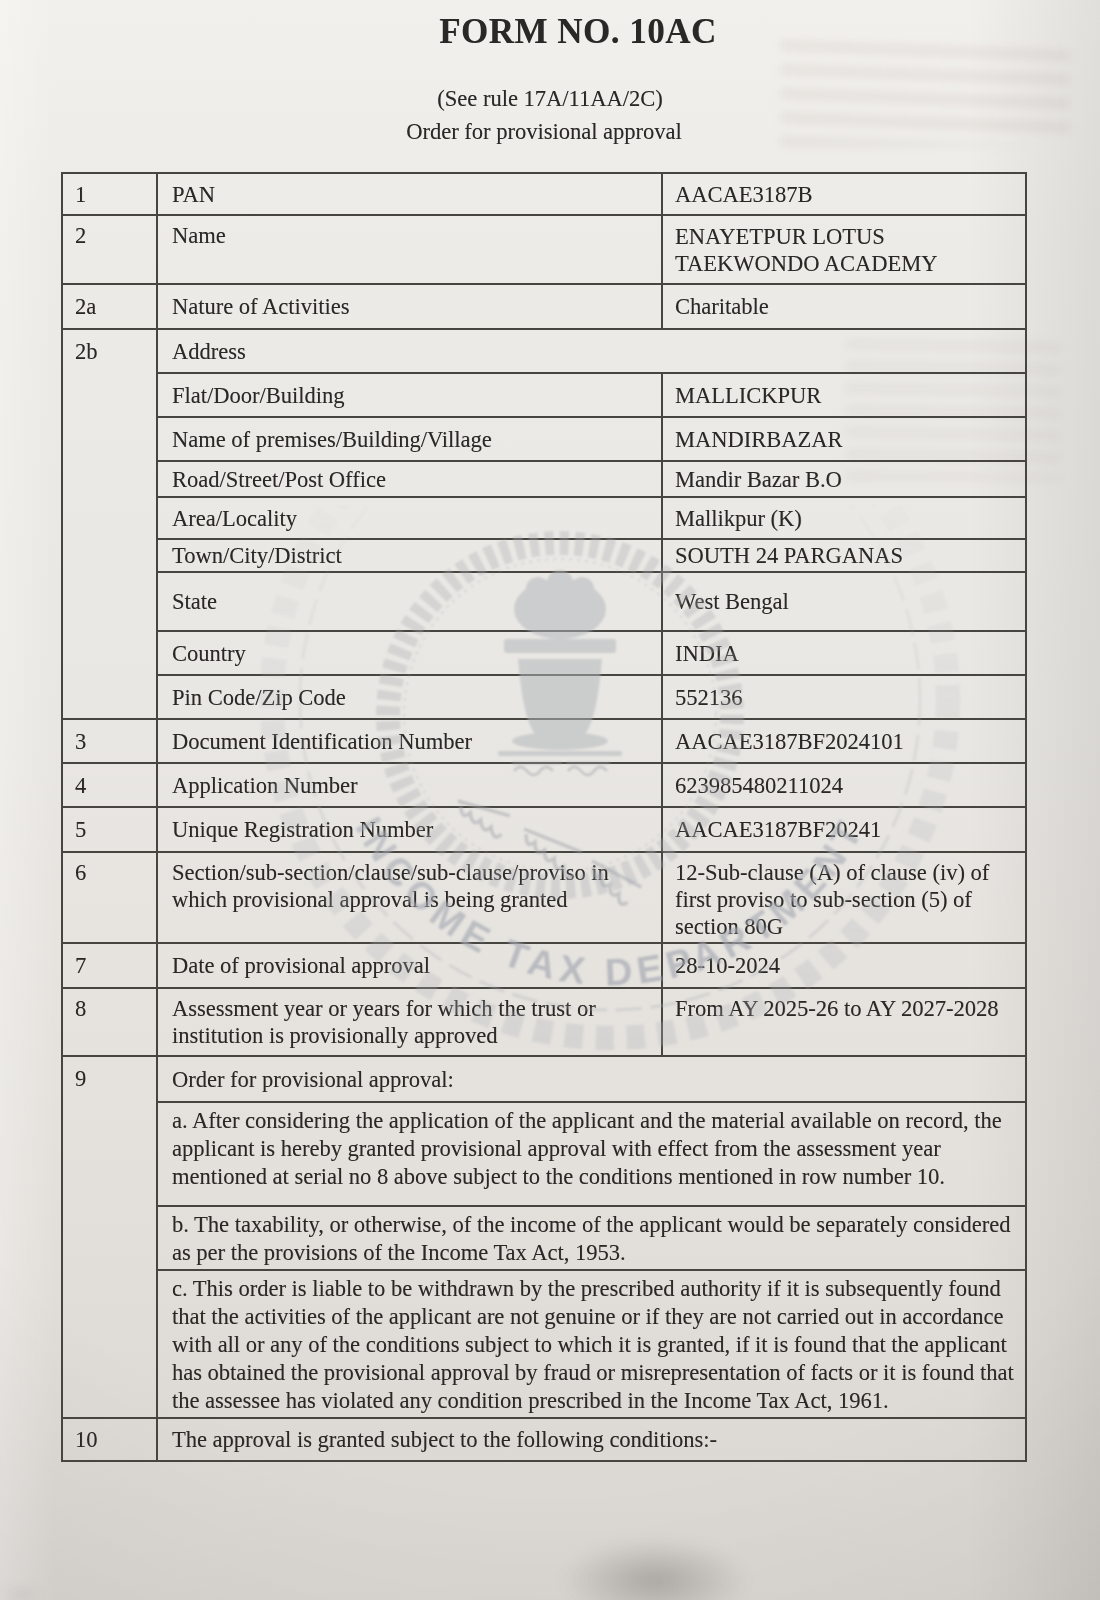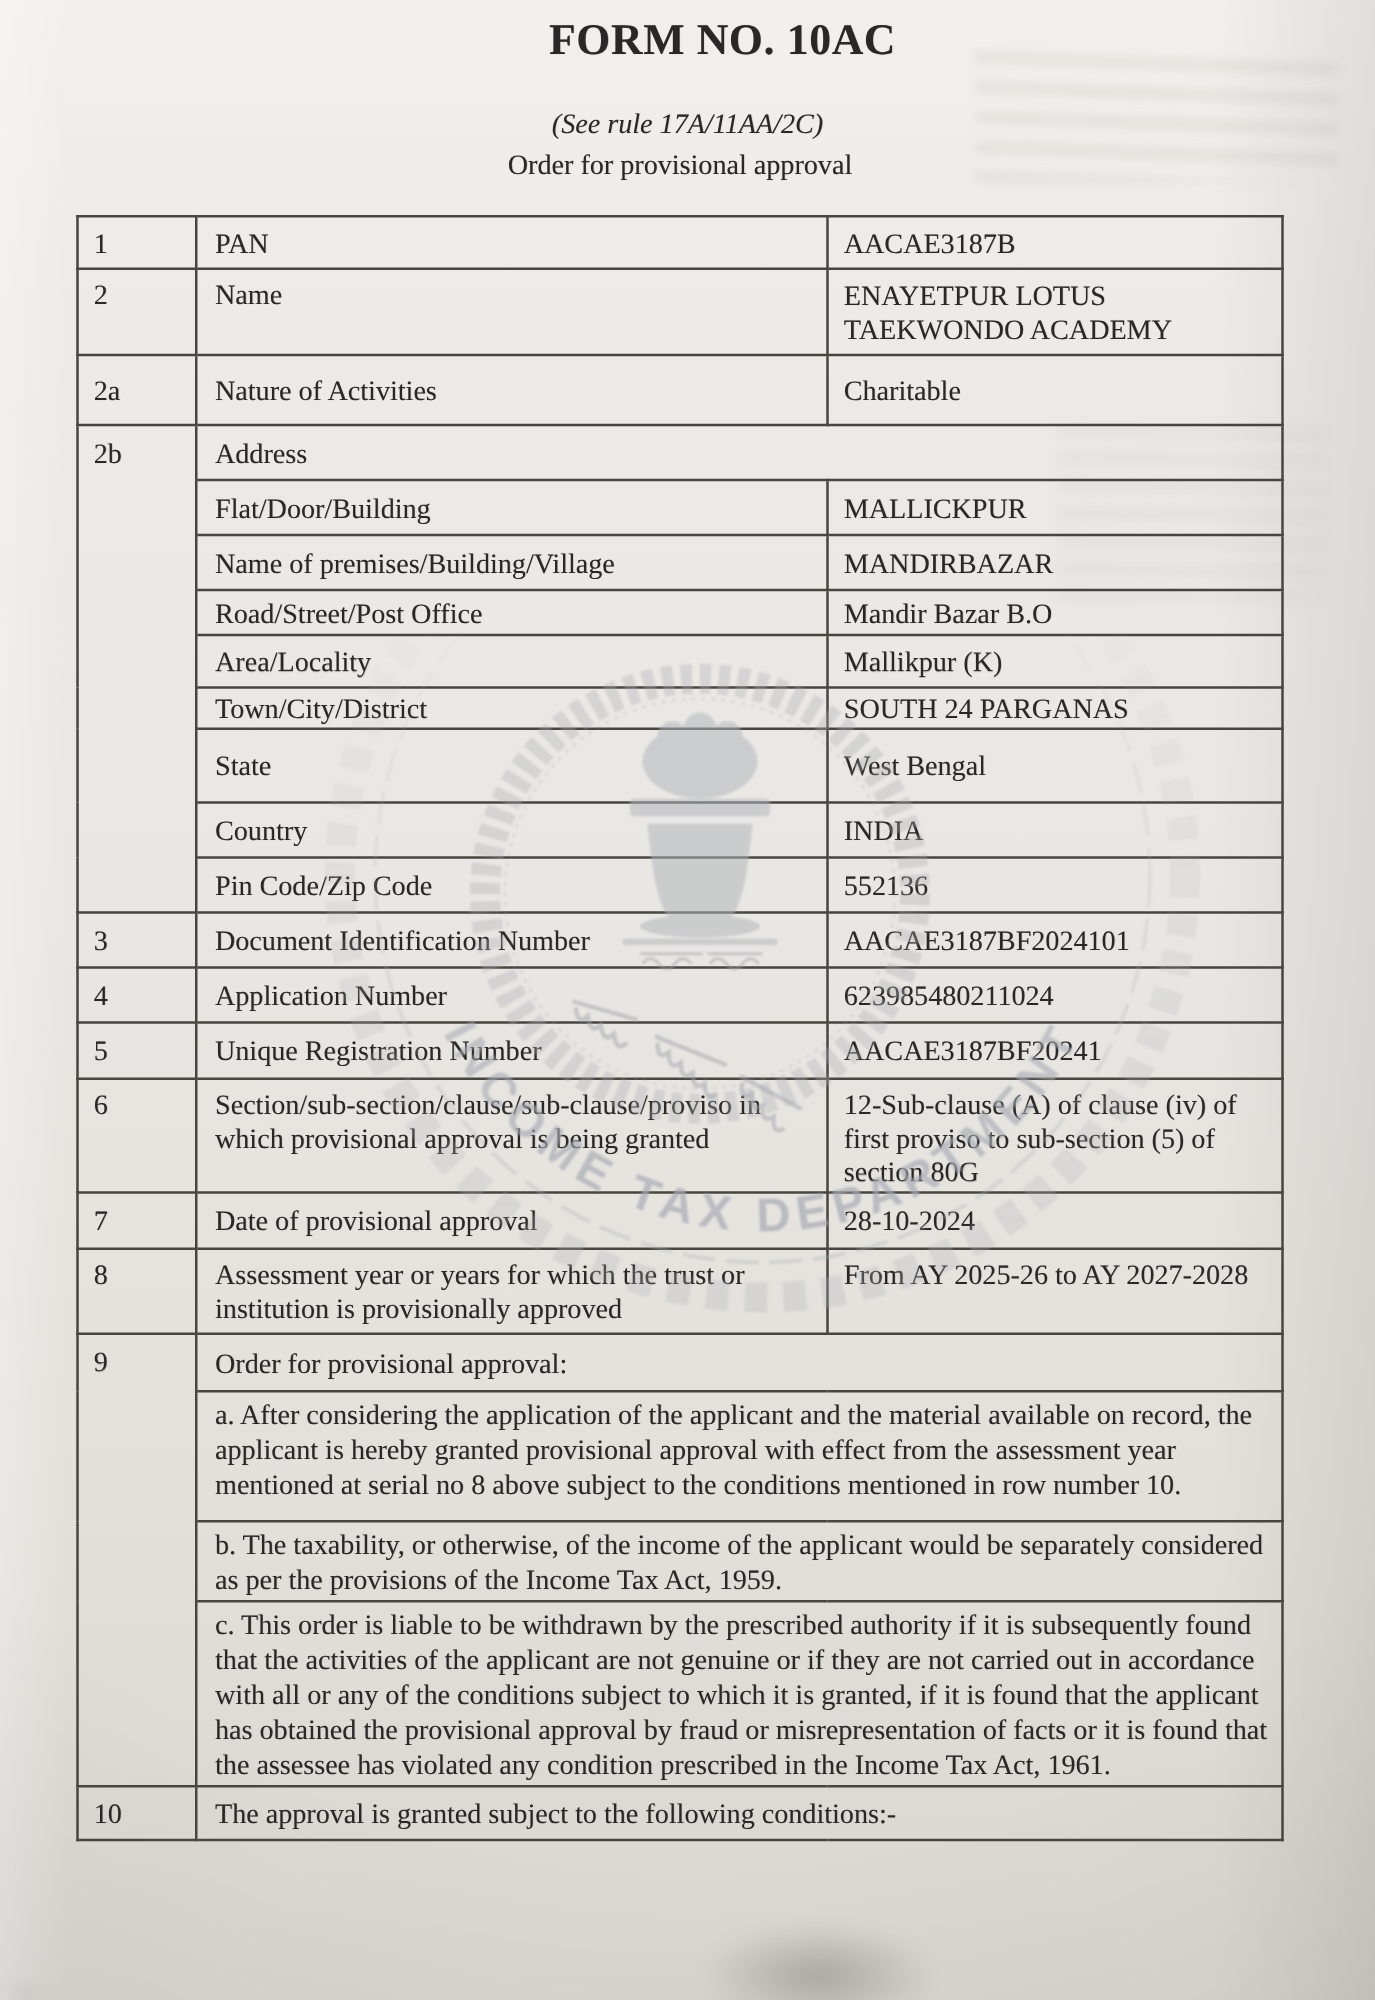--- a/index.html
+++ b/index.html
@@ -7,21 +7,21 @@
     position:relative;width:1100px;height:1600px;overflow:hidden;
     color:#2a2826;
     font-family:"Liberation Serif","DejaVu Serif",serif;
     background:
       radial-gradient(135% 105% at 50% 35%, rgba(0,0,0,0) 55%, rgba(0,0,0,0.11) 100%),
       linear-gradient(90deg, rgba(255,255,255,.28) 0%, rgba(255,255,255,0) 5%, rgba(0,0,0,0) 88%, rgba(0,0,0,.07) 100%),
       linear-gradient(180deg,#f2f0ec 0%,#edebe7 15%,#e9e7e3 45%,#e3e0db 75%,#d9d6d1 100%);
   }
   .headings{position:absolute;left:0;top:0;width:100%;text-align:center;}
   .doc-title{position:absolute;top:12px;left:28px;width:100%;font-size:35px;font-weight:bold;letter-spacing:.5px;}
-  .rule-line{position:absolute;top:86px;left:0;width:100%;font-size:22.5px;font-style:italic;}
+  .rule-line{position:absolute;top:86px;left:0;width:100%;font-size:22.5px;}
   .subtitle{position:absolute;top:119px;left:-6px;width:100%;font-size:22.5px;}
   .headings *{text-shadow:.3px .3px .6px rgba(42,40,38,.35);}
 
   table.form{
     position:absolute;left:61px;top:172px;width:964px;
     border-collapse:collapse;table-layout:fixed;
   }
   td{
     border:2px solid #47453f;
     font-size:22.5px;line-height:27px;
@@ -75,21 +75,21 @@
       <tr style="height:42px">
         <td class="serial">1</td>
         <td class="label">PAN</td>
         <td class="value">AACAE3187B</td>
       </tr>
       <tr style="height:69px">
         <td class="serial topalign">2</td>
         <td class="label topalign">Name</td>
         <td class="value">ENAYETPUR LOTUS TAEKWONDO ACADEMY</td>
       </tr>
-      <tr style="height:56px">
+      <tr style="height:45px">
         <td class="serial">2a</td>
         <td class="label">Nature of Activities</td>
         <td class="value">Charitable</td>
       </tr>
       <tr style="height:44px">
         <td class="serial span-top" rowspan="9">2b</td>
         <td class="label" colspan="2">Address</td>
       </tr>
       <tr style="height:44px">
         <td class="label">Flat/Door/Building</td>
@@ -154,21 +154,21 @@
         <td class="value topalign">From AY 2025-26 to AY 2027-2028</td>
       </tr>
       <tr style="height:46px">
         <td class="serial span-top" rowspan="4">9</td>
         <td class="label" colspan="2">Order for provisional approval:</td>
       </tr>
       <tr style="height:104px">
         <td class="para" colspan="2">a. After considering the application of the applicant and the material available on record, the applicant is hereby granted provisional approval with effect from the assessment year mentioned at serial no 8 above subject to the conditions mentioned in row number 10.</td>
       </tr>
       <tr style="height:64px">
-        <td class="para" colspan="2">b. The taxability, or otherwise, of the income of the applicant would be separately considered as per the provisions of the Income Tax Act, 1959.</td>
+        <td class="para" colspan="2">b. The taxability, or otherwise, of the income of the applicant would be separately considered as per the provisions of the Income Tax Act, 1953.</td>
       </tr>
       <tr style="height:139px">
         <td class="para" colspan="2">c. This order is liable to be withdrawn by the prescribed authority if it is subsequently found that the activities of the applicant are not genuine or if they are not carried out in accordance with all or any of the conditions subject to which it is granted, if it is found that the applicant has obtained the provisional approval by fraud or misrepresentation of facts or it is found that the assessee has violated any condition prescribed in the Income Tax Act, 1961.</td>
       </tr>
       <tr style="height:43px">
         <td class="serial">10</td>
         <td class="label" colspan="2">The approval is granted subject to the following conditions:-</td>
       </tr>
     </tbody>
   </table>

